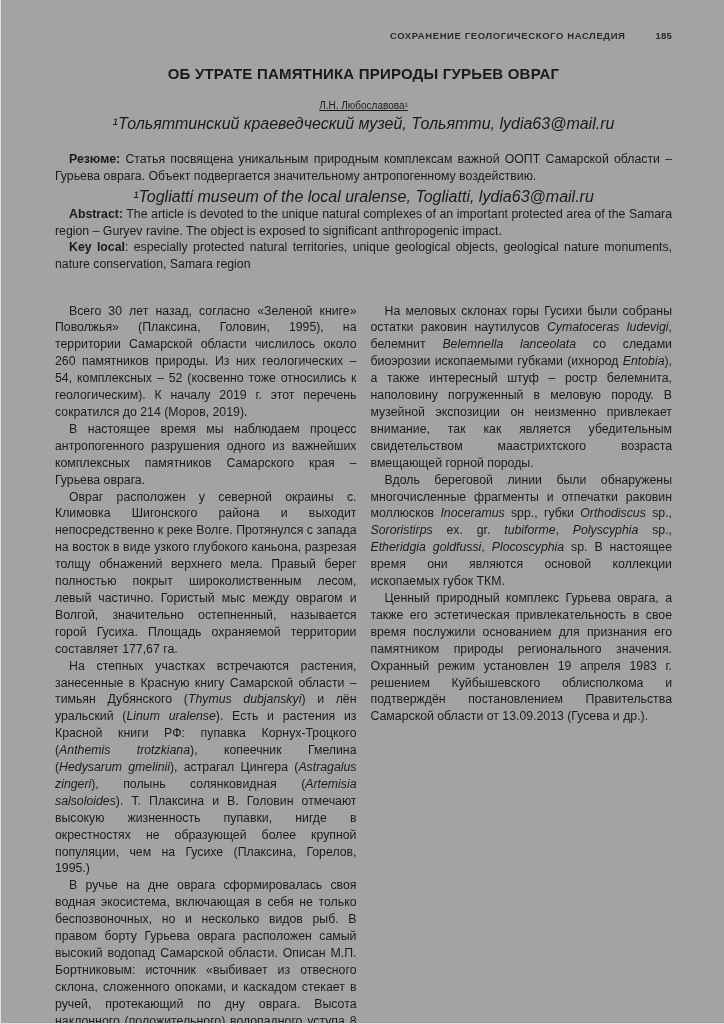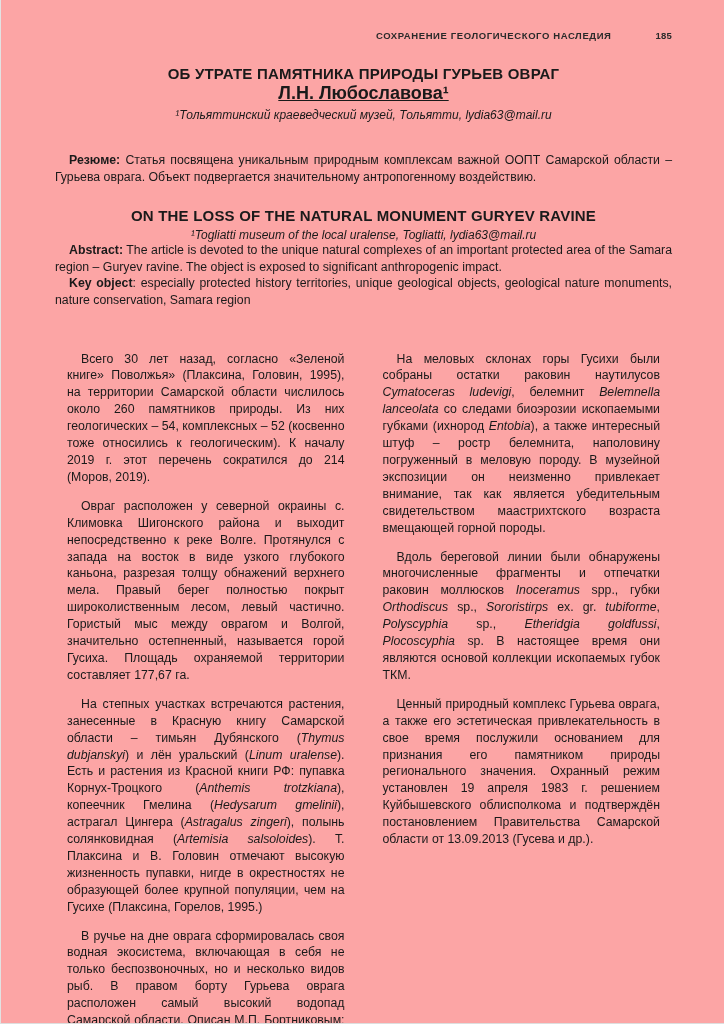--- a/index.html
+++ b/index.html
@@ -1,93 +1,93 @@
 <!DOCTYPE html>
 <html lang="ru"><head>
 <meta charset="utf-8">
 <style>
   html, body { margin: 0; padding: 0; background: #f2f2f2; }
   .page {
     position: relative;
     width: 724px;
     height: 1024px;
     margin: 0 auto;
-    background: #fca5a5;
+    background: #a3a3a3;
     box-sizing: border-box;
     border-left: 1px solid #e2e2e2;
     border-bottom: 1px solid #dedede;
     font-family: "Liberation Sans", "DejaVu Sans", sans-serif;
     color: #1a1a1a;
     overflow: hidden;
   }
   .content { padding: 30px 52px 0 54px; }
 
   
   .running-head {
     display: flex;
     justify-content: flex-end;
     align-items: baseline;
     font-size: 9.5px;
     font-weight: bold;
     letter-spacing: 0.6px;
     color: #2a2a2a;
   }
-  .running-head .page-num { margin-left: 44px; letter-spacing: 0.2px; text-align: right; }
+  .running-head .page-num { margin-left: 30px; letter-spacing: 0.2px; text-align: right; }
 
   
   .title-ru, .title-en {
     text-align: center;
     font-weight: bold;
     font-size: 15px;
     letter-spacing: 0.2px;
     margin: 0;
   }
   .title-ru { margin-top: 24px; }
   .title-en { margin-top: 22px; }
   .author-line {
     text-align: center;
-    font-weight: bold;
-    font-size: 18px;
-    margin-top: 1px;
+    font-weight: normal;
+    font-size: 10px;
+    margin-top: 18px;
     text-decoration: underline;
   }
   .affiliation {
     text-align: center;
     font-style: italic;
-    font-size: 12px;
+    font-size: 16px;
     margin-top: 4px;
   }
 
   
   .meta-para {
     font-size: 12.3px;
     line-height: 16.6px;
     text-align: justify;
     text-indent: 14px;
     margin: 0;
   }
-  .meta-para.first { margin-top: 30px; }
+  .meta-para.first { margin-top: 18px; }
   .meta-para.en-first { margin-top: 0; }
   .meta-label { font-weight: bold; }
 
   
   .columns {
     display: flex;
     gap: 14px;
     margin-top: 30px;
   }
   .col {
     flex: 1 1 0;
     min-width: 0;
     font-size: 12.3px;
     line-height: 16.9px;
     text-align: justify;
   }
   .col p {
-    margin: 12px;
+    margin: 0;
     text-indent: 14px;
   }
 </style>
 </head>
 <body>
 
 <div class="page">
   <div class="content">
 
     <div class="running-head">
@@ -96,31 +96,31 @@
     </div>
 
     <h1 class="title-ru">ОБ УТРАТЕ ПАМЯТНИКА ПРИРОДЫ ГУРЬЕВ ОВРАГ</h1>
 
     <div class="author-line">Л.Н. Любославова¹</div>
     <div class="affiliation">¹Тольяттинский краеведческий музей, Тольятти, lydia63@mail.ru</div>
 
     <p class="meta-para first"><span class="meta-label">Резюме:</span><span> Статья посвящена уникальным природным комплексам важной ООПТ Самарской области – Гурьева оврага. Объект подвергается значительному антропогенному воздействию.</span></p>
 
 
-    <h2 class="title-en">ON THE LOSS OF THE NATURAL MONUMENT GURYEV RAVINE</h2>
 
     <div class="affiliation">¹Togliatti museum of the local uralense, Togliatti, lydia63@mail.ru</div>
 
     <p class="meta-para en-first"><span class="meta-label">Abstract:</span><span> The article is devoted to the unique natural complexes of an important protected area of the Samara region – Guryev ravine. The object is exposed to significant anthropogenic impact.</span></p>
 
-    <p class="meta-para"><span class="meta-label">Key object</span><span>: especially protected history territories, unique geological objects, geological nature monuments, nature conservation, Samara region</span></p>
+    <p class="meta-para"><span class="meta-label">Key local</span><span>: especially protected natural territories, unique geological objects, geological nature monuments, nature conservation, Samara region</span></p>
 
     <div class="columns">
       <div class="col">
         <p><span>Всего 30 лет назад, согласно «Зеленой книге» Поволжья» (Плаксина, Головин, 1995), на территории Самарской области числилось около 260 памятников природы. Из них геологических – 54, комплексных – 52 (косвенно тоже относились к геологическим). К началу 2019 г. этот перечень сократился до 214 (Моров, 2019).</span></p>
+        <p><span>В настоящее время мы наблюдаем процесс антропогенного разрушения одного из важнейших комплексных памятников Самарского края – Гурьева оврага.</span></p>
         <p><span>Овраг расположен у северной окраины с. Климовка Шигонского района и выходит непосредственно к реке Волге. Протянулся с запада на восток в виде узкого глубокого каньона, разрезая толщу обнажений верхнего мела. Правый берег полностью покрыт широколиственным лесом, левый частично. Гористый мыс между оврагом и Волгой, значительно остепненный, называется горой Гусиха. Площадь охраняемой территории составляет 177,67 га.</span></p>
         <p><span>На степных участках встречаются растения, занесенные в Красную книгу Самарской области – тимьян Дубянского (</span><span style="font-style: italic;">Thymus dubjanskyi</span><span>) и лён уральский (</span><span style="font-style: italic;">Linum uralense</span><span>). Есть и растения из Красной книги РФ: пупавка Корнух-Троцкого (</span><span style="font-style: italic;">Anthemis trotzkiana</span><span>), копеечник Гмелина (</span><span style="font-style: italic;">Hedysarum gmelinii</span><span>), астрагал Цингера (</span><span style="font-style: italic;">Astragalus zingeri</span><span>), полынь солянковидная (</span><span style="font-style: italic;">Artemisia salsoloides</span><span>). Т. Плаксина и В. Головин отмечают высокую жизненность пупавки, нигде в окрестностях не образующей более крупной популяции, чем на Гусихе (Плаксина, Горелов, 1995.)</span></p>
         <p><span>В ручье на дне оврага сформировалась своя водная экосистема, включающая в себя не только беспозвоночных, но и несколько видов рыб. В правом борту Гурьева оврага расположен самый высокий водопад Самарской области. Описан М.П. Бортниковым: источник «выбивает из отвесного склона, сложенного опоками, и каскадом стекает в ручей, протекающий по дну оврага. Высота наклонного (положительного) водопадного уступа 8 м. Водопад постоянный. Общий расход источника установить трудно, потому что часть воды стекает по склону, под шлейфом щебня и глыб, заросших мхом. Ориентировочный расход может достигать 10 л/с и более» (Бортников, 2012).</span></p>
 
       </div>
       <div class="col">
         <p><span>На меловых склонах горы Гусихи были собраны остатки раковин наутилусов </span><span style="font-style: italic;">Cymatoceras ludevigi</span><span>, белемнит </span><span style="font-style: italic;">Belemnella lanceolata</span><span> со следами биоэрозии ископаемыми губками (ихнород </span><span style="font-style: italic;">Entobia</span><span>), а также интересный штуф – ростр белемнита, наполовину погруженный в меловую породу. В музейной экспозиции он неизменно привлекает внимание, так как является убедительным свидетельством маастрихтского возраста вмещающей горной породы.</span></p>
         <p><span>Вдоль береговой линии были обнаружены многочисленные фрагменты и отпечатки раковин моллюсков </span><span style="font-style: italic;">Inoceramus</span><span> spp., губки </span><span style="font-style: italic;">Orthodiscus</span><span> sp., </span><span style="font-style: italic;">Sororistirps</span><span> ex. gr. </span><span style="font-style: italic;">tubiforme</span><span>, </span><span style="font-style: italic;">Polyscyphia</span><span> sp., </span><span style="font-style: italic;">Etheridgia goldfussi</span><span>, </span><span style="font-style: italic;">Plocoscyphia</span><span> sp. В настоящее время они являются основой коллекции ископаемых губок ТКМ.</span></p>
         <p><span>Ценный природный комплекс Гурьева оврага, а также его эстетическая привлекательность в свое время послужили основанием для признания его памятником природы регионального значения. Охранный режим установлен 19 апреля 1983 г. решением Куйбышевского облисполкома и подтверждён постановлением Правительства Самарской области от 13.09.2013 (Гусева и др.).</span></p>
 

